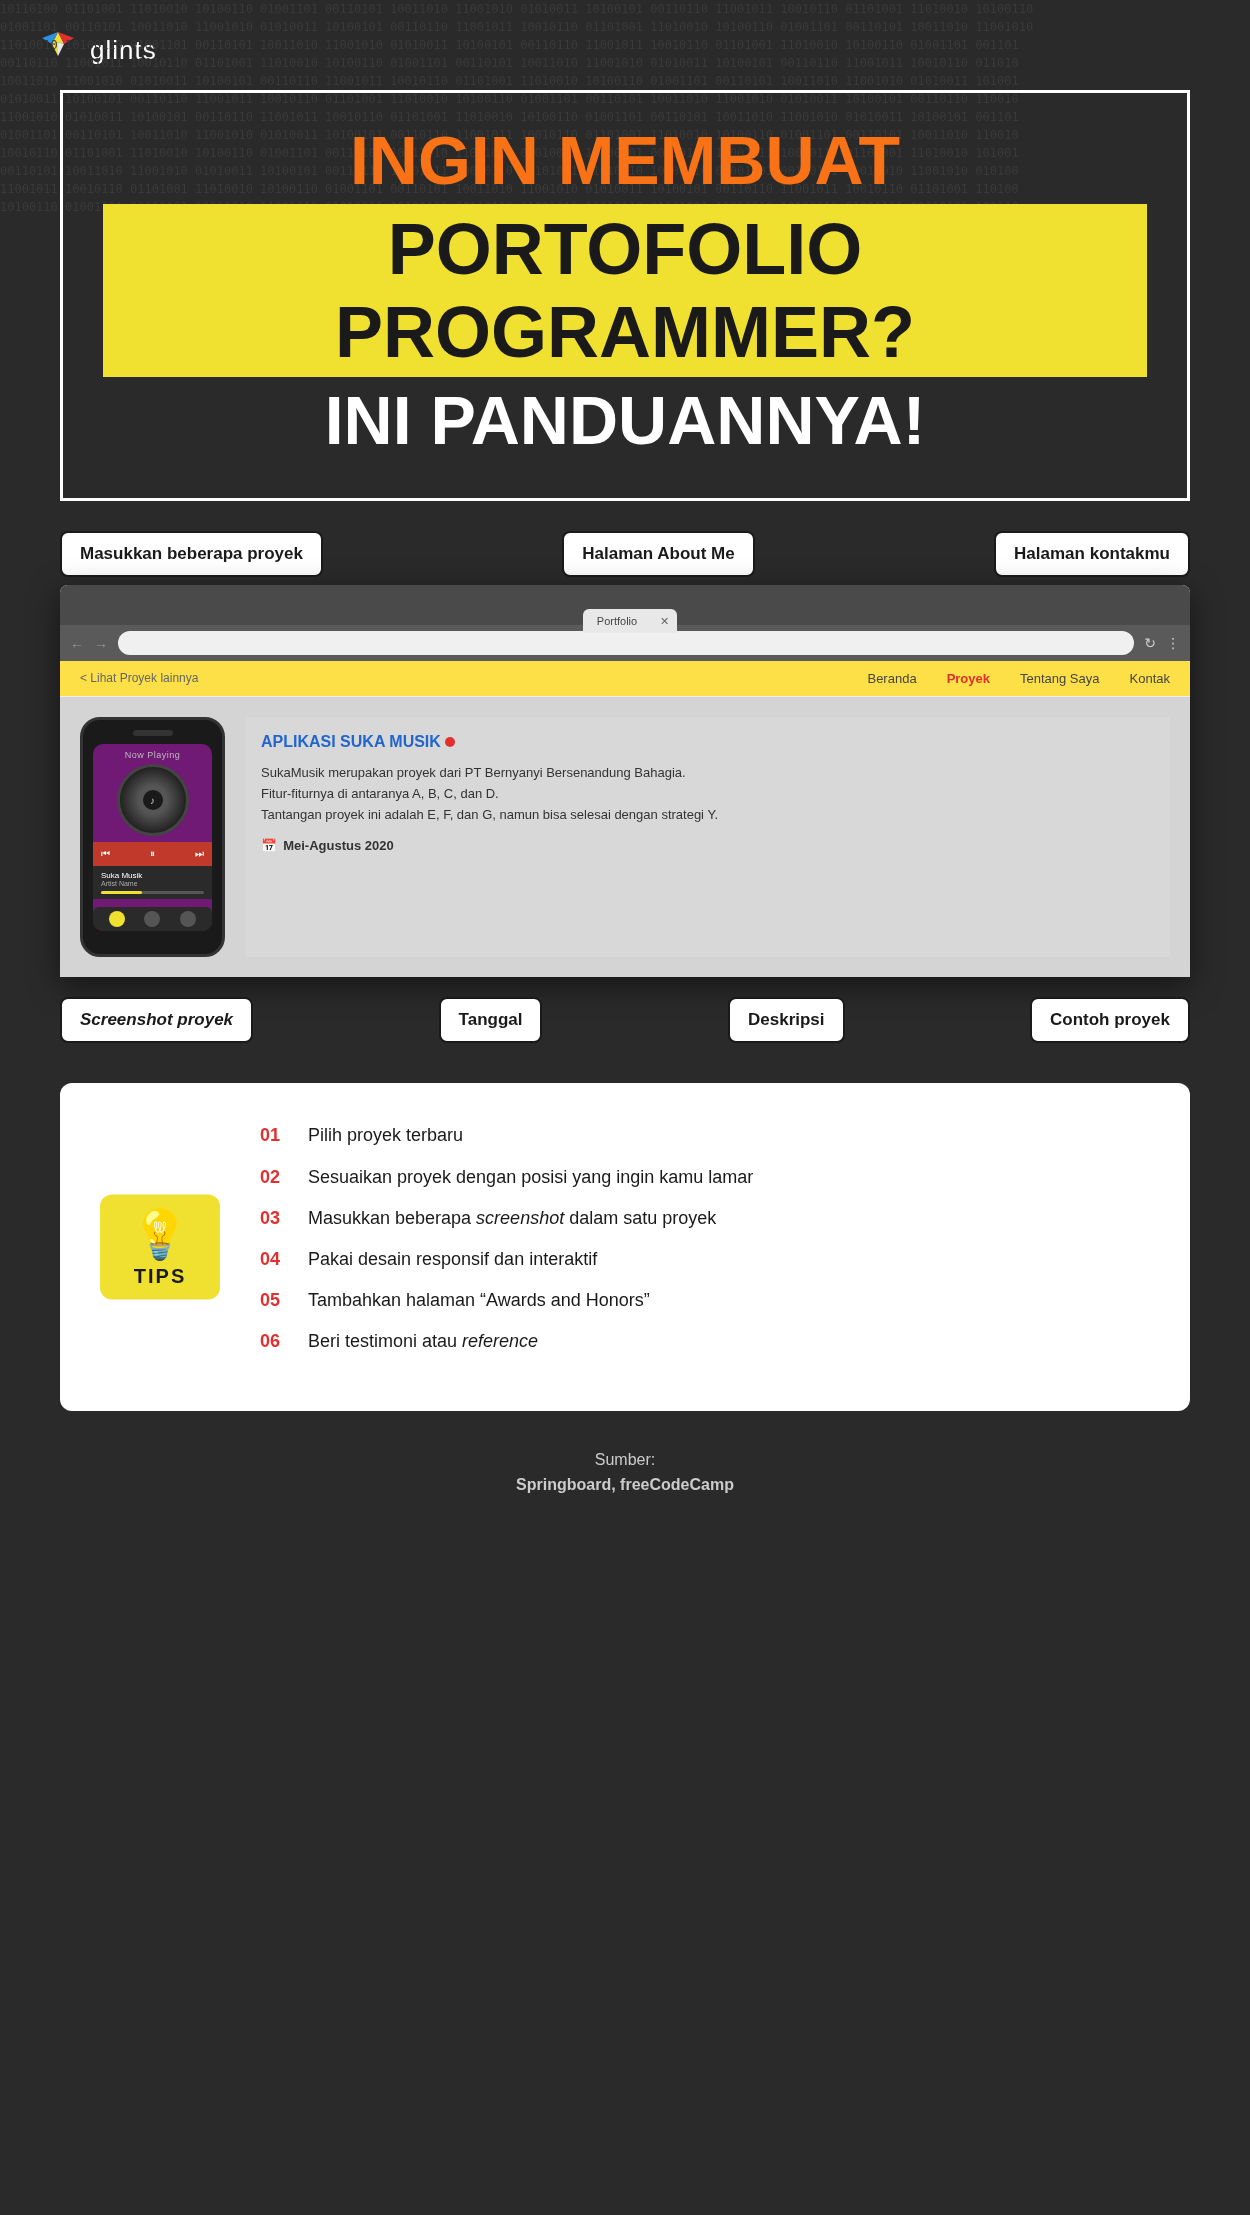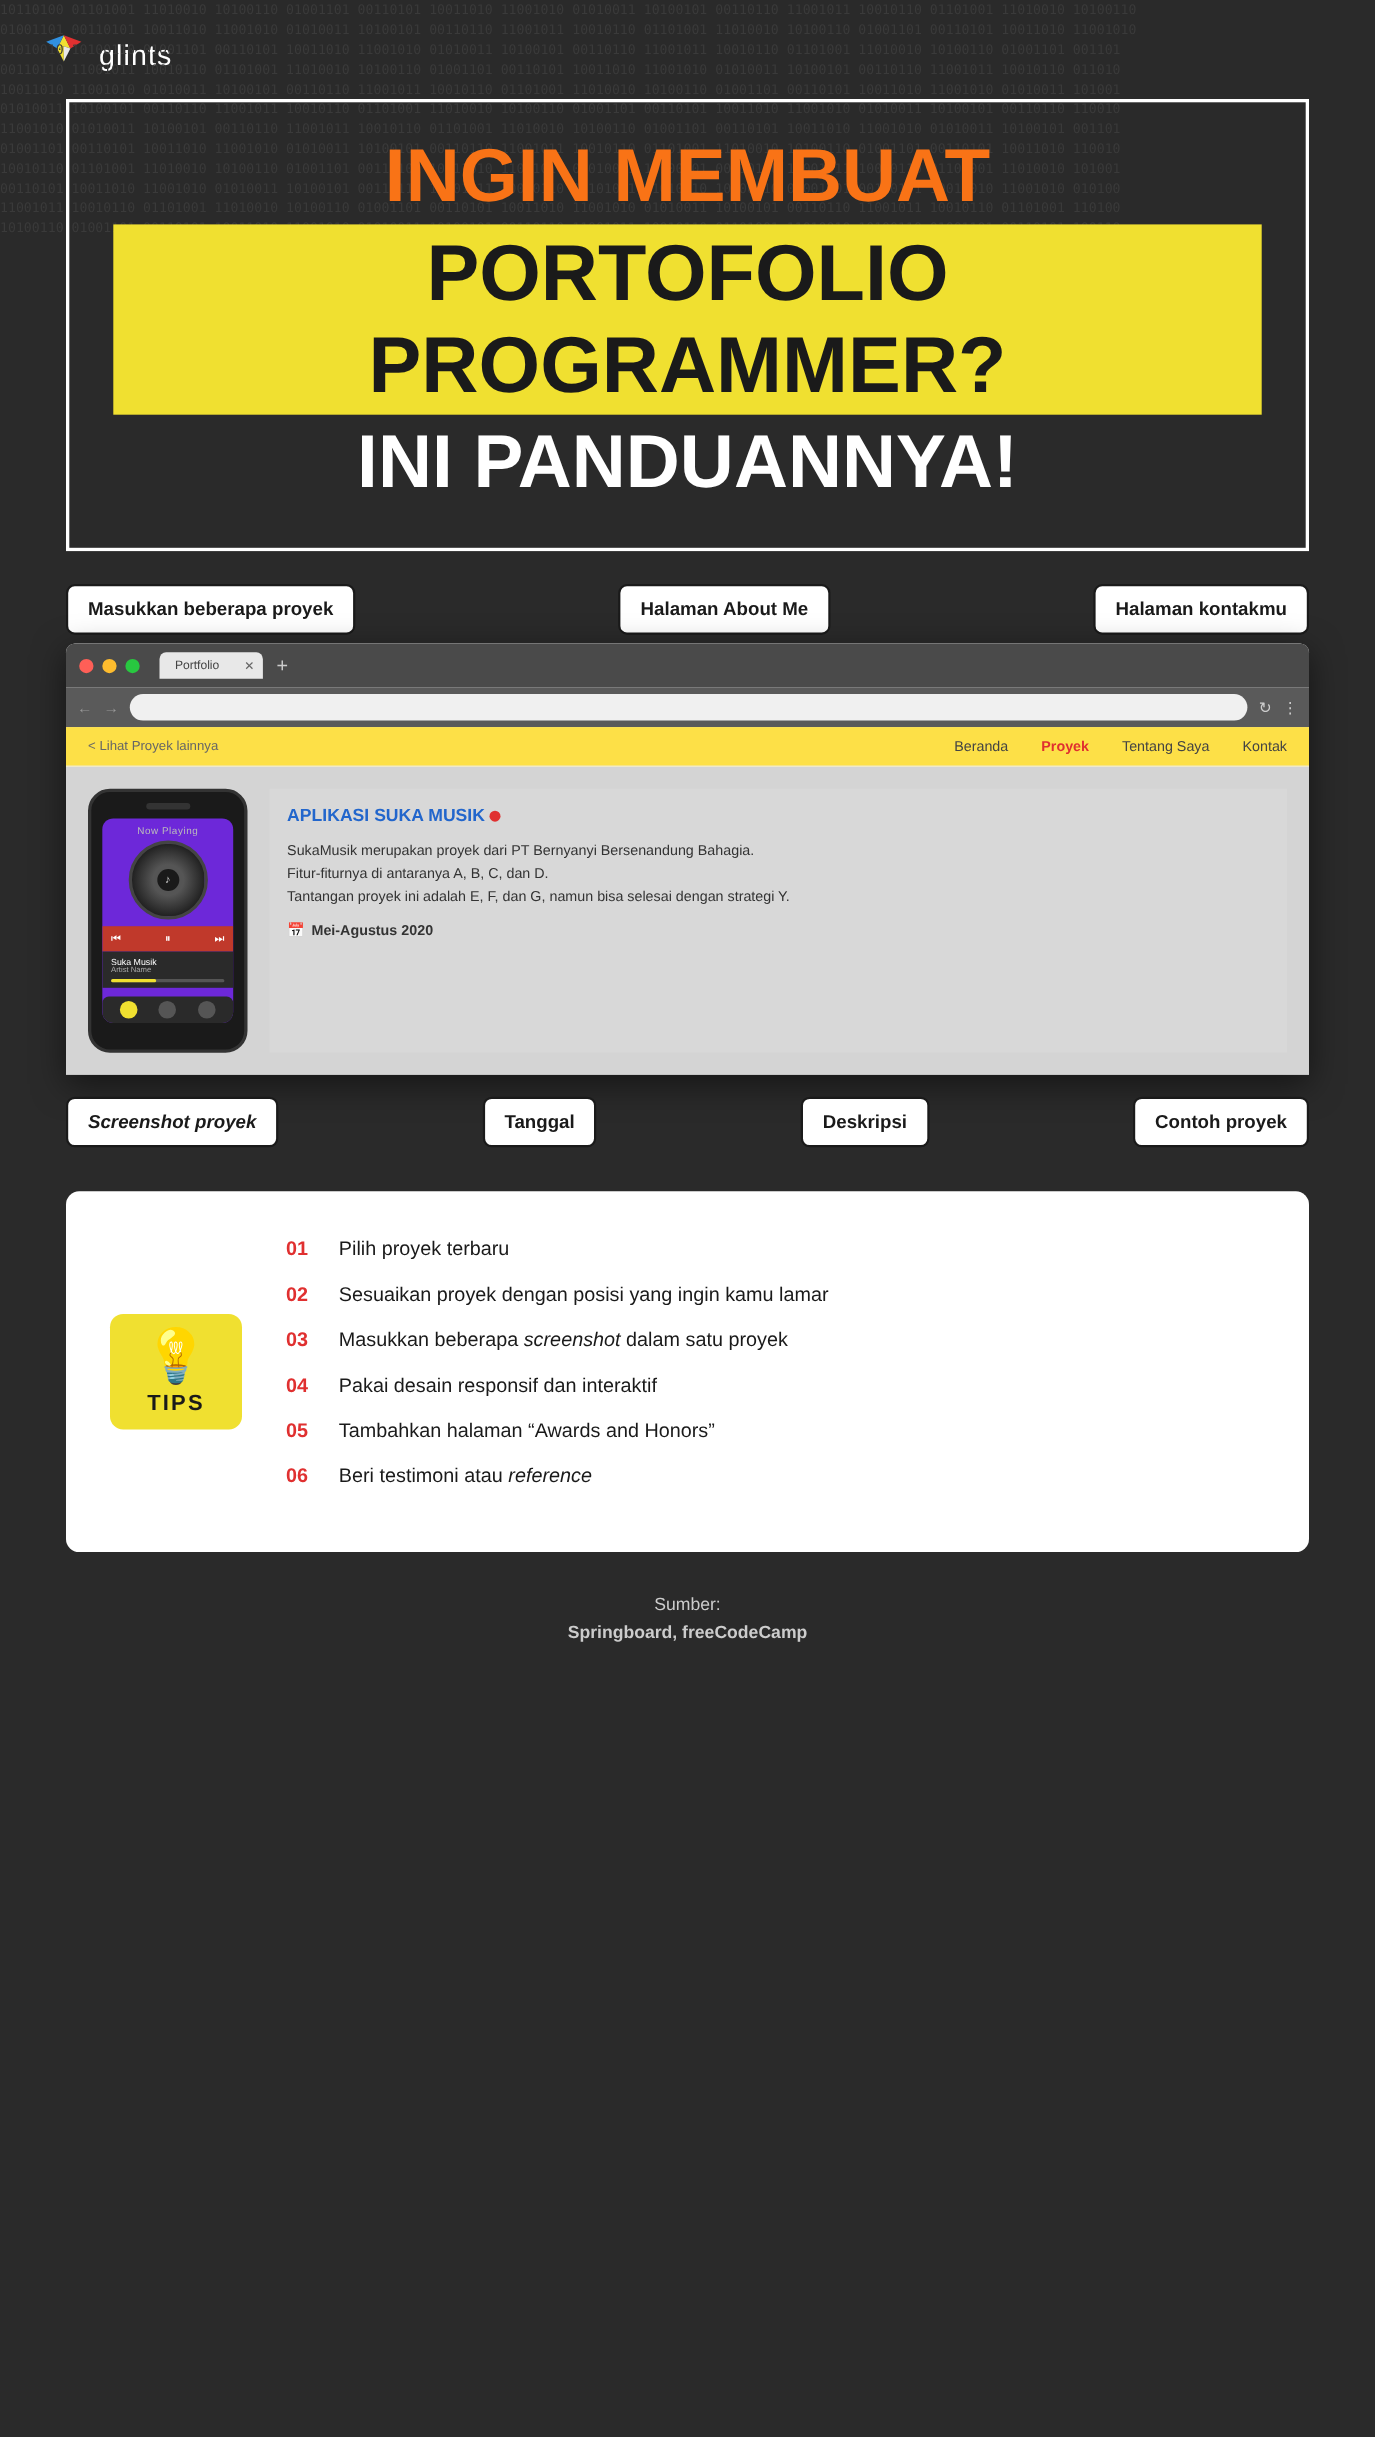--- a/index.html
+++ b/index.html
@@ -139,20 +139,21 @@
       box-shadow: 0 8px 30px rgba(0,0,0,0.5);
     }
 
     .browser-topbar {
       background: #4a4a4a;
       height: 40px;
       display: flex;
       align-items: center;
       padding: 0 12px;
       gap: 8px;
+      flex-direction: column;
     }
     .browser-dot {
       width: 13px;
       height: 13px;
       border-radius: 50%;
     }
     .dot-red { background: #ff5f57; }
     .dot-yellow { background: #febc2e; }
     .dot-green { background: #28c840; }
 
@@ -256,21 +257,21 @@
       position: relative;
     }
     .phone-notch {
       width: 40px;
       height: 6px;
       background: #333;
       border-radius: 3px;
       margin: 0 auto 8px auto;
     }
     .phone-screen {
-      background: #6d28d9;
+      background: #701a75;
       border-radius: 10px;
       overflow: hidden;
     }
     .now-playing-label {
       color: #bbb;
       font-size: 9px;
       text-align: center;
       padding: 6px 0 4px 0;
       letter-spacing: 0.5px;
     }

